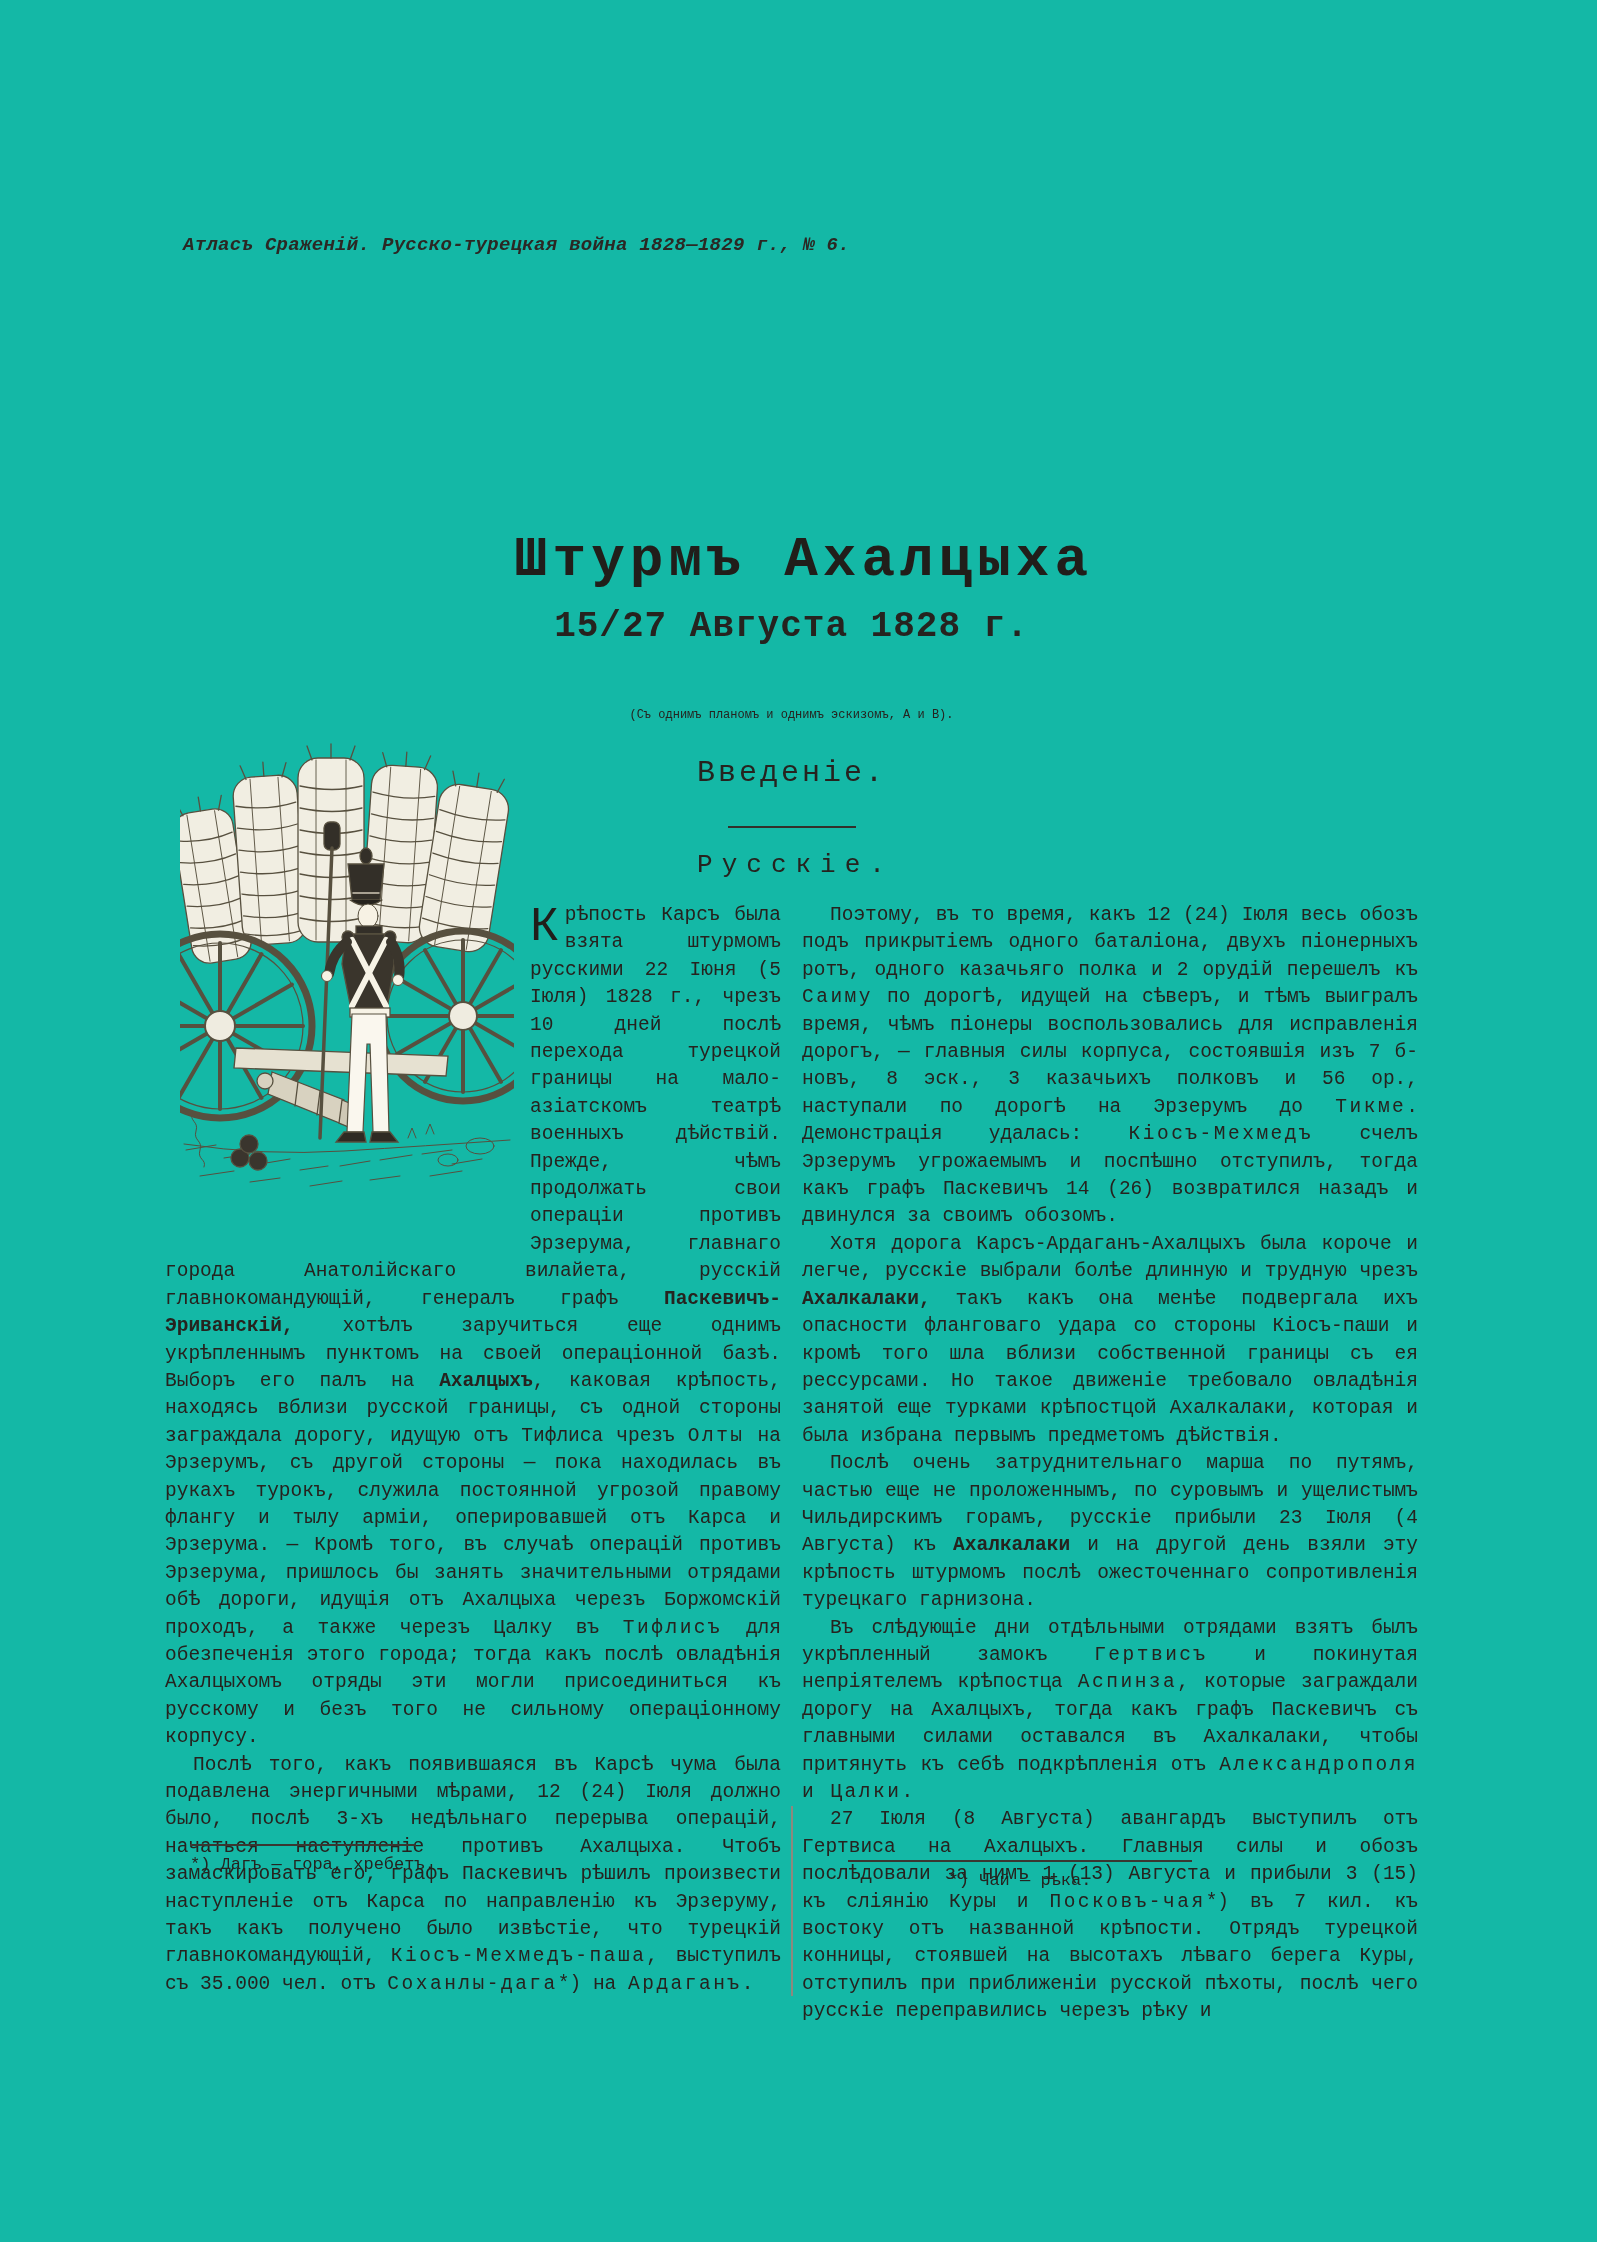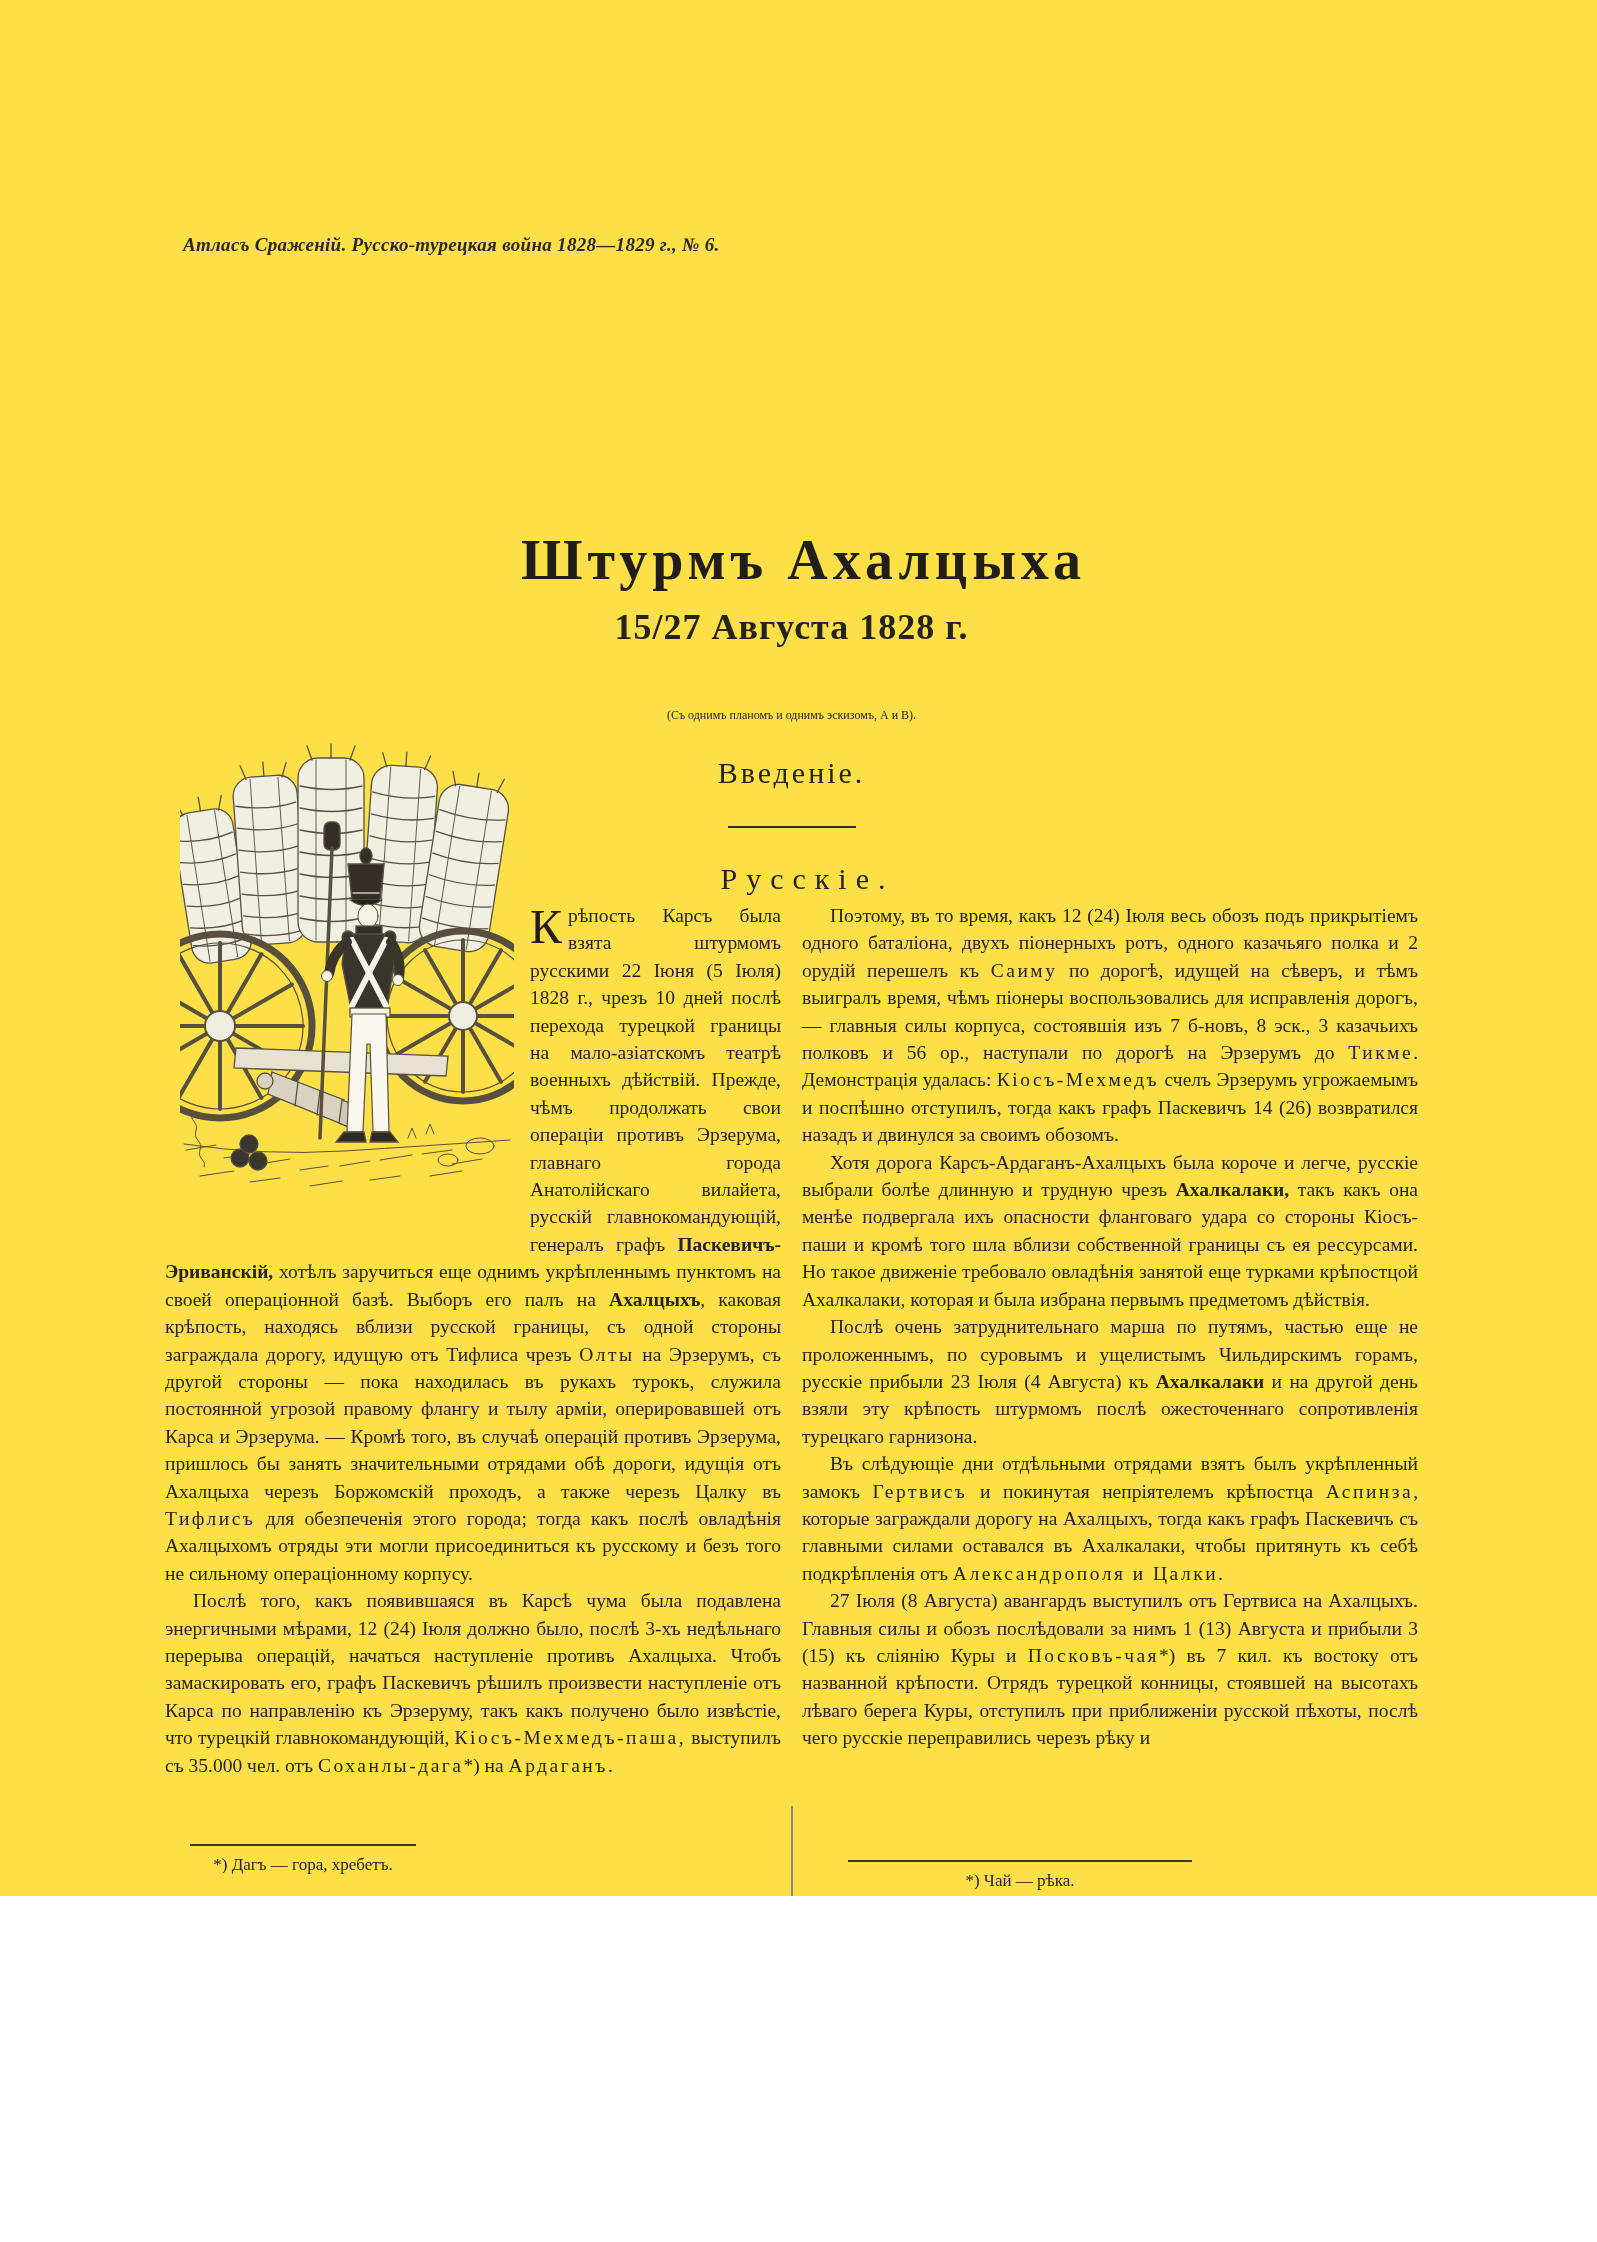--- a/index.html
+++ b/index.html
@@ -1,20 +1,20 @@
 <!DOCTYPE html>
 <html><head>
 <meta charset="utf-8">
 <style>
   html,body{margin:0;padding:0;background:#ffffff;}
   .page{
     position:relative;
-    width:1597px;height:1896px;
-    background:#fde047;
-    font-family:Liberation Serif, serif;
+    width:1597px;height:2242px;
+    background:#14b8a6;
+    font-family:Liberation Mono, monospace;
     color:#26231f;
     overflow:hidden;
   }
   .running-header{
     position:absolute;left:183px;top:234px;
     font-size:19px;font-style:italic;font-weight:bold;
     letter-spacing:0.3px;color:#2b2824;
   }
   .headings{position:absolute;left:165px;top:0;width:1253px;text-align:center;}
   .title{
@@ -32,21 +32,21 @@
   .section-heading{
     position:absolute;left:0;top:756px;width:100%;
     font-size:30px;font-weight:normal;letter-spacing:3px;margin:0;
   }
   .heading-rule{
     position:absolute;left:563px;top:826px;width:128px;height:2px;
     background:#33302b;
   }
   .subsection-heading{
     position:absolute;left:0;top:846px;width:100%;
-    font-size:30px;font-weight:normal;letter-spacing:9px;margin:16px;
+    font-size:26px;font-weight:normal;letter-spacing:9px;margin:4px;
   }
   .illustration{
     position:absolute;left:180px;top:714px;width:334px;height:484px;
   }
   .columns{
     position:absolute;left:165px;top:902px;width:1253px;
     display:flex;gap:21px;
   }
   .col{width:616px;font-size:19.5px;line-height:27.4px;text-align:justify;}
   .para{margin:0;}

